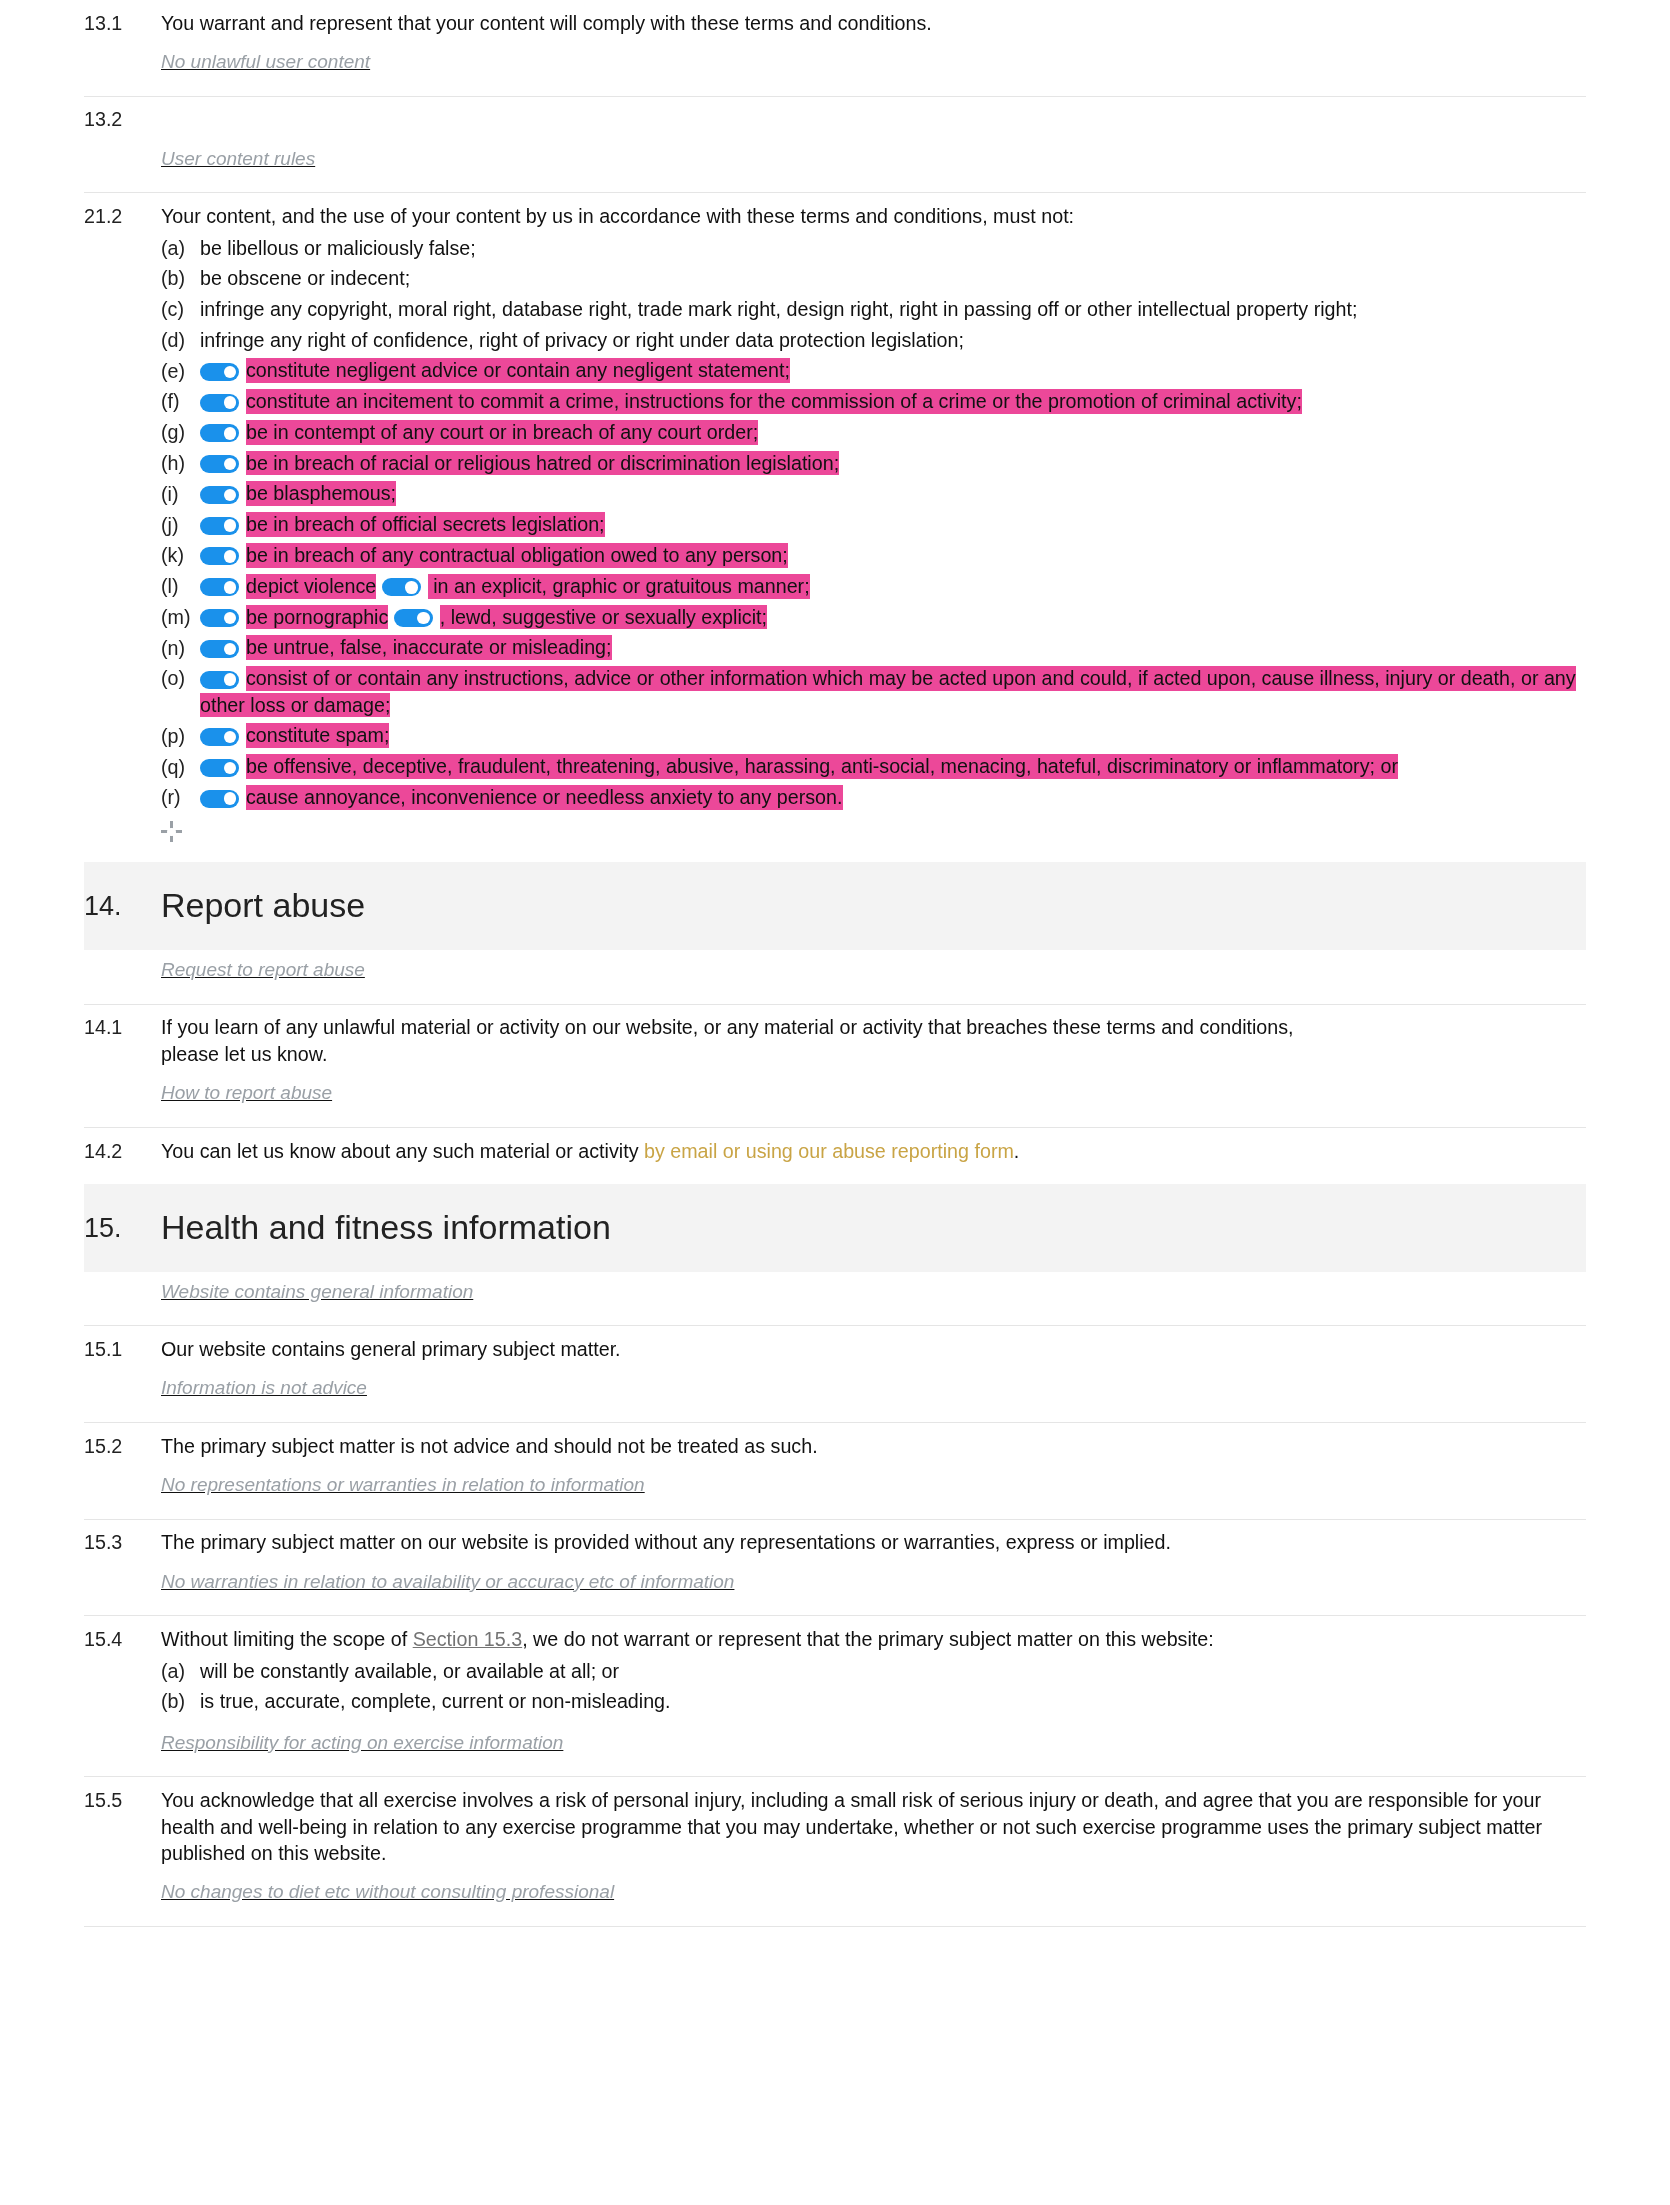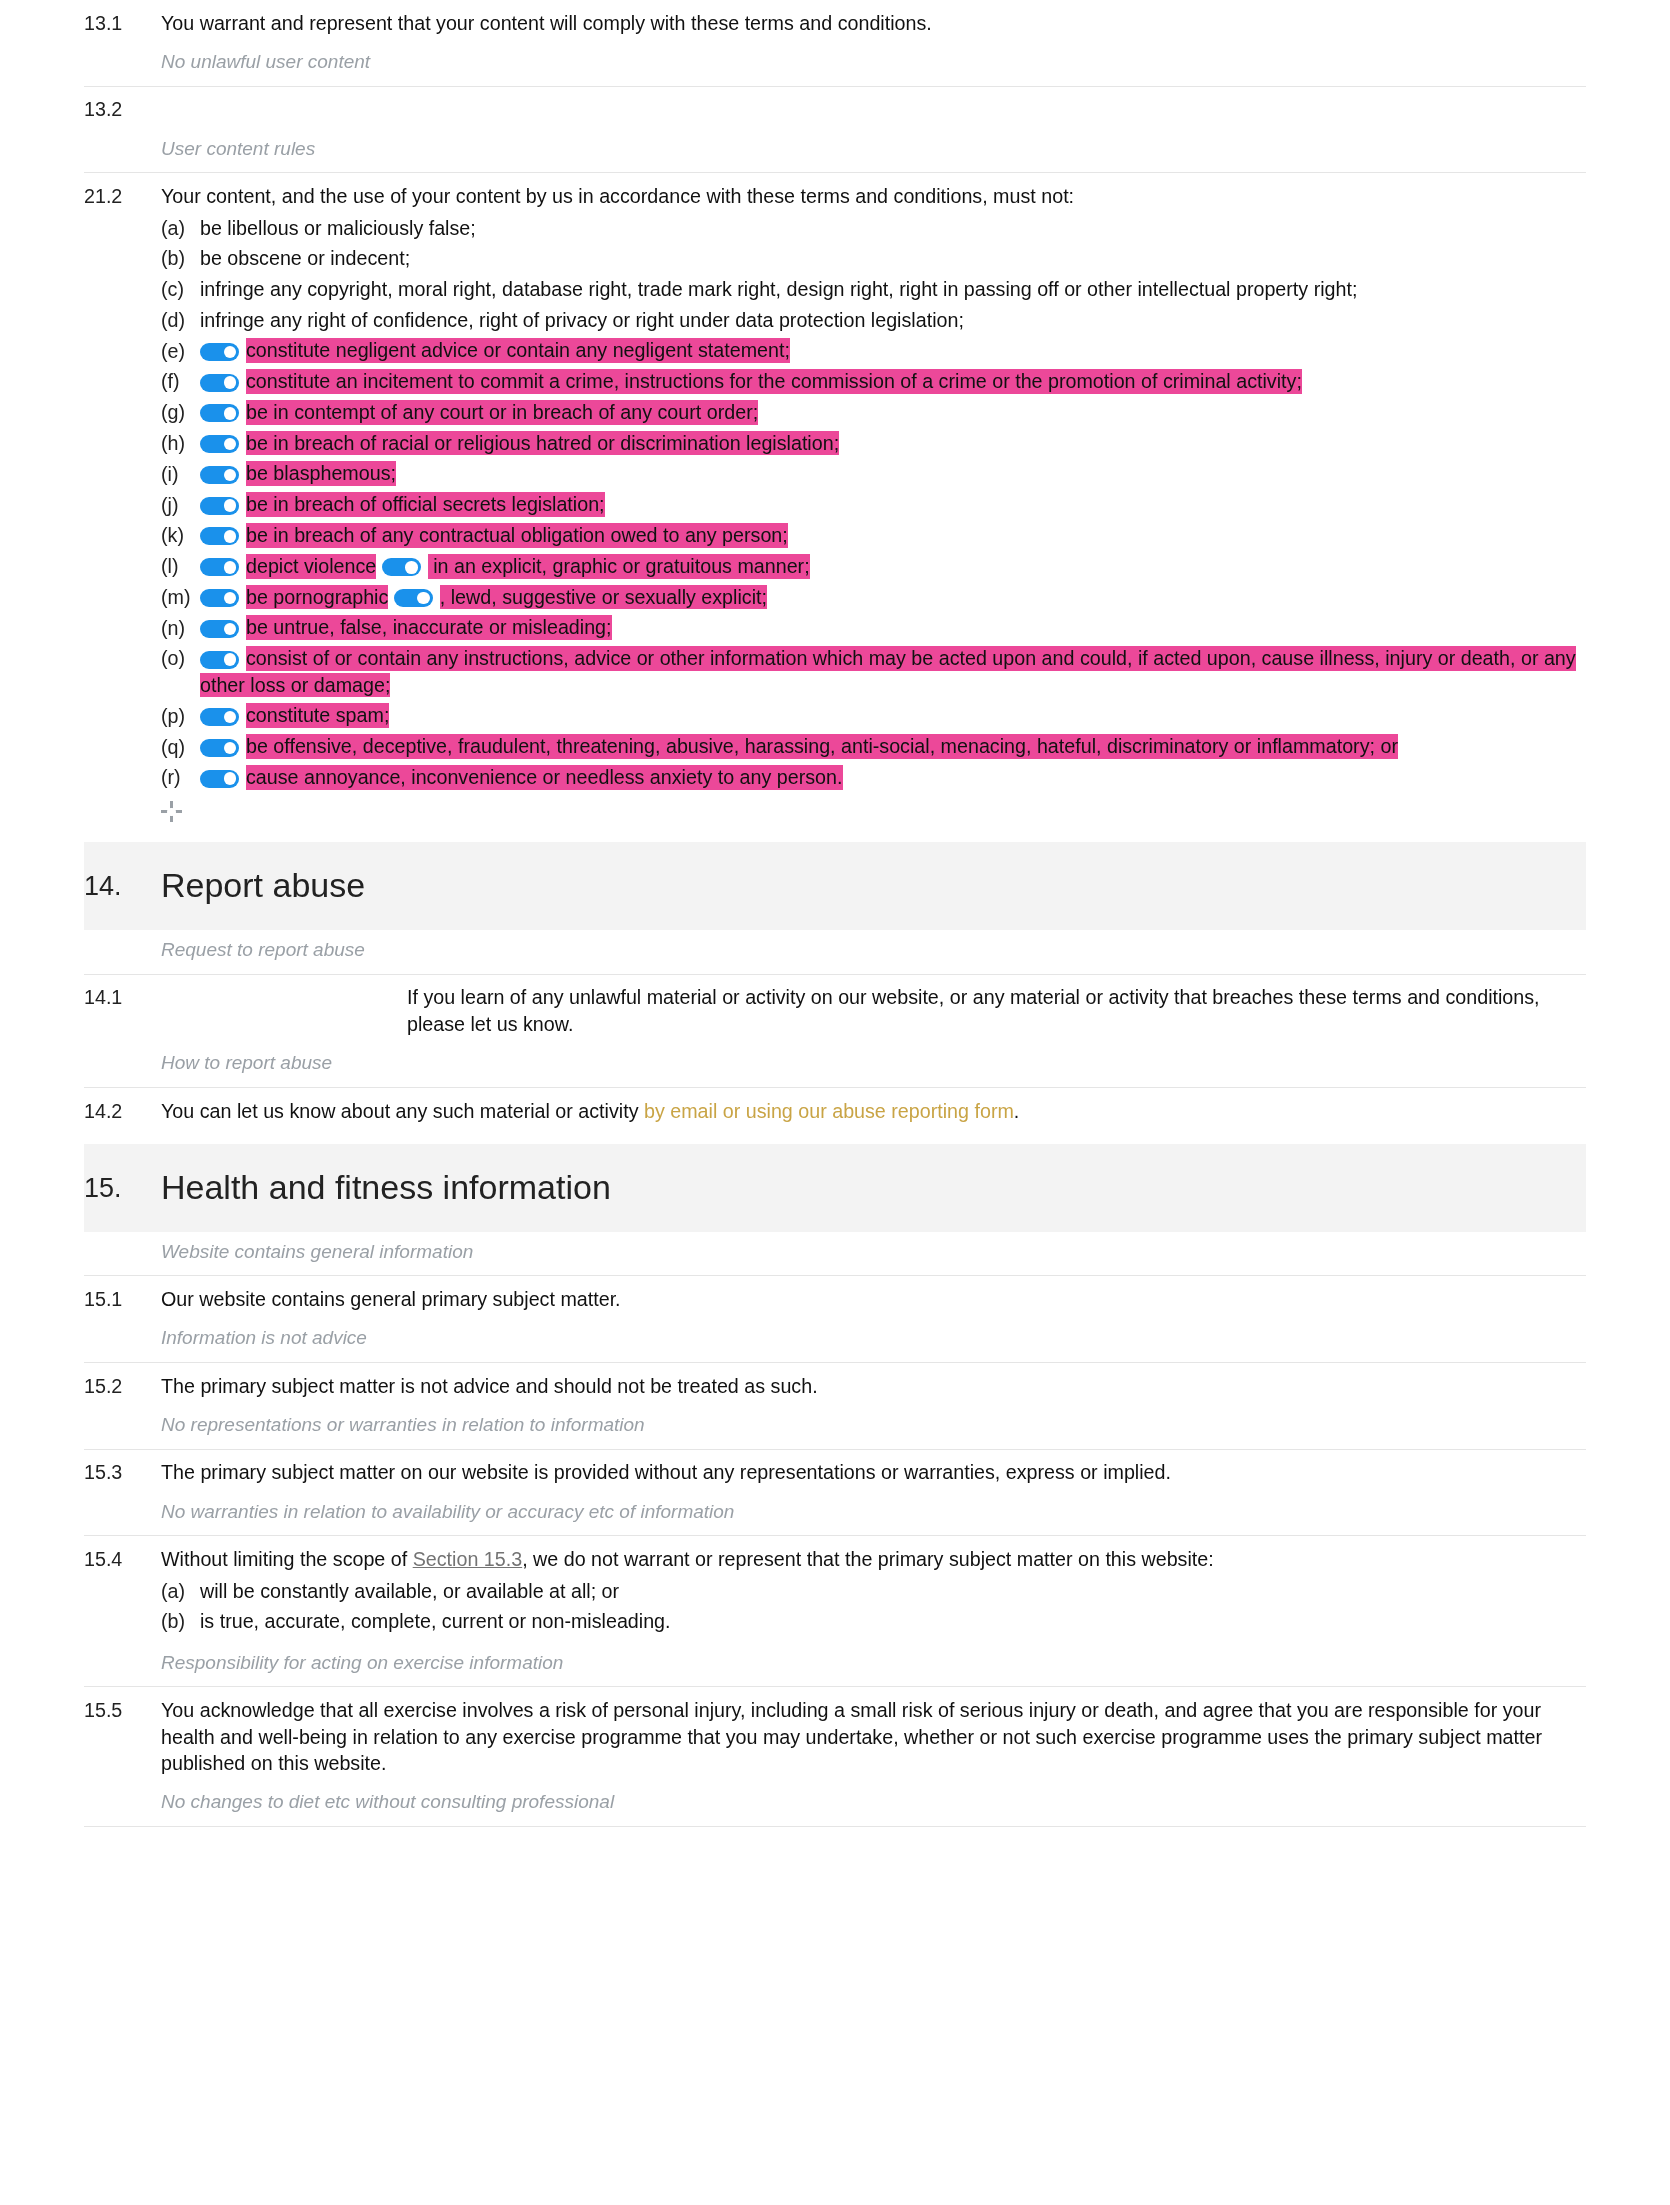--- a/index.html
+++ b/index.html
@@ -10,31 +10,32 @@
   color: #111;
   background: #fff;
   width: 1670px;
   padding: 0 84px 28px;
 }
 .row {
   display: flex;
   padding: 9.8px 0 5.6px;
   border-bottom: 0.7px solid #e5e5e5;
 }
-.row.nb { border-bottom: none; justify-content: space-between; }
+.row.nb { border-bottom: none; }
 .num {
   flex: 0 0 77px;
   font-size: 19.7px;
   color: #222;
 }
 .content { flex: 1; }
 .annot {
   display: flex;
-  padding: 7px 0 11px;
+  padding: 7px 0 21px;
   border-bottom: 0.7px solid #e5e5e5;
+  text-decoration: underline;
 }
 .annot .num { flex: 0 0 77px; }
 .annot .txt {
   flex: 1;
   color: #9aa0a6;
   font-style: italic;
   font-size: 19px;
 }
 .section-header {
   display: flex;

